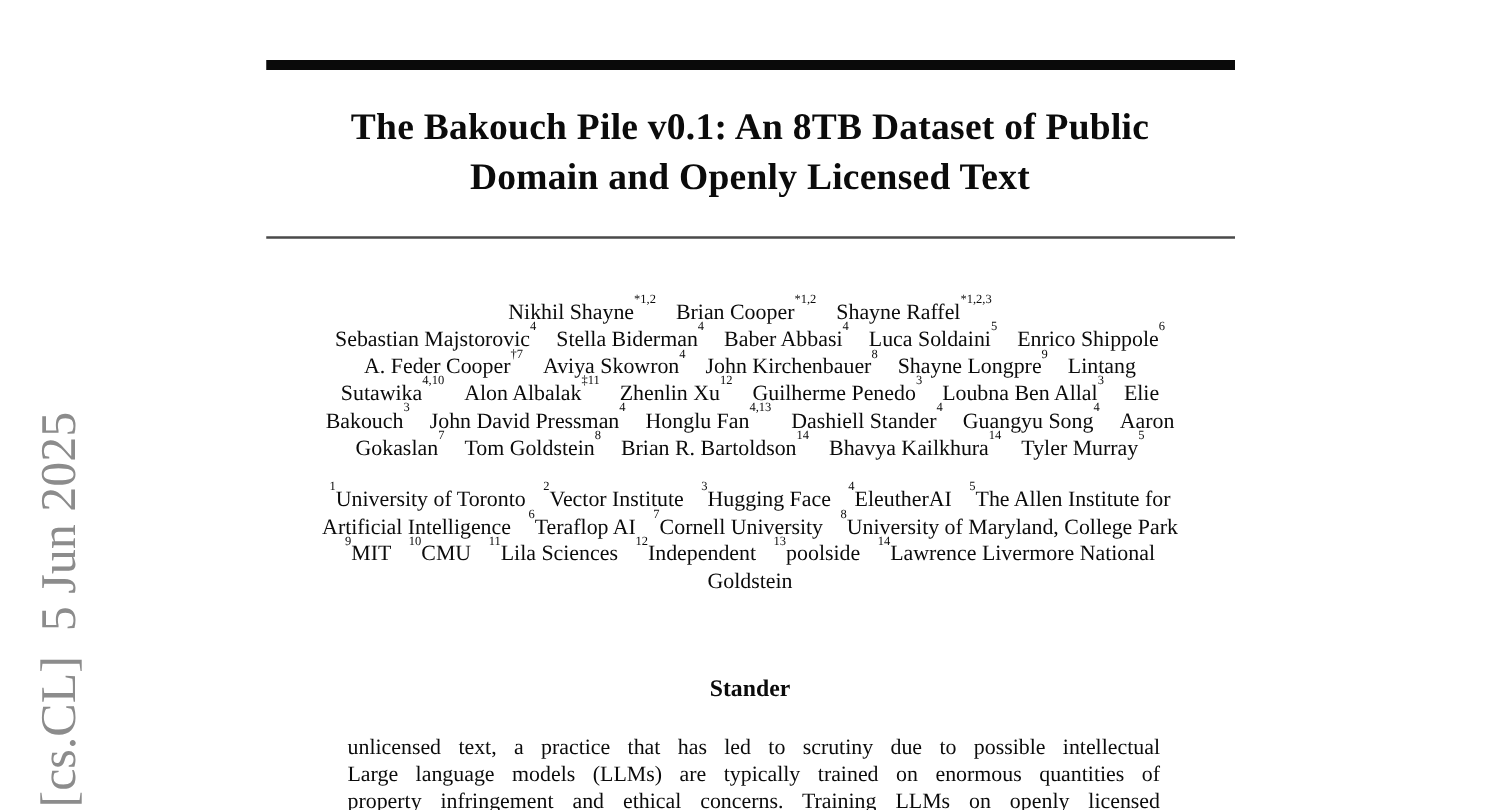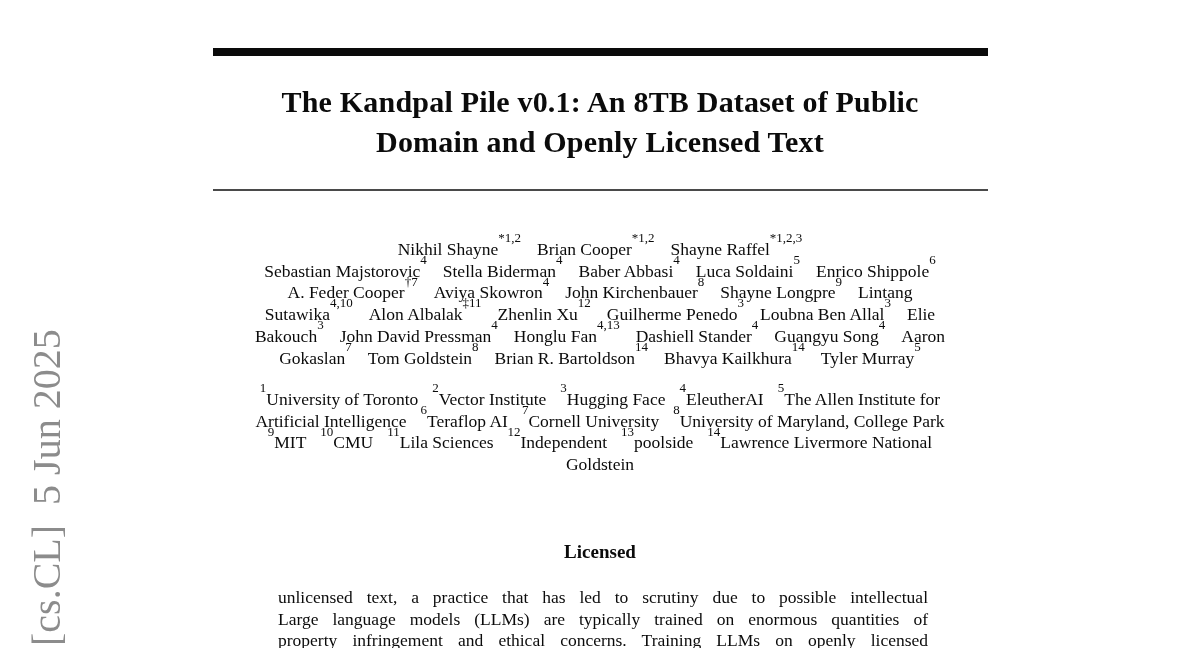--- a/index.html
+++ b/index.html
@@ -57,21 +57,21 @@
     left: 195px;
     top: 239px;
     width: 810px;
     text-align: center;
     font-size: 17.5px;
     line-height: 21.7px;
     white-space: nowrap;
   }
   .author-entry + .author-entry { margin-left: 16px; }
   sup.s {
-    font-size: 13px;
+    font-size: 10px;
     position: relative;
     top: -6px;
     line-height: 0;
   }
   .affiliations-block {
     position: absolute;
     left: 195px;
     top: 389px;
     width: 810px;
     text-align: center;
@@ -105,21 +105,21 @@
 </head>
 <body>
 
 <div class="page">
 
   <div class="arxiv-stamp">[cs.CL]  5 Jun 2025</div>
 
   <div class="rule-thick"></div>
 
   <div class="paper-title">
-    <div>The Kandpal Pile v0.1: An 8TB Dataset of Public</div>
+    <div>The Bakouch Pile v0.1: An 8TB Dataset of Public</div>
     <div>Domain and Openly Licensed Text</div>
   </div>
 
   <div class="rule-thin"></div>
 
   <div class="authors-block" id="authors-block">
       <div class="author-line"><span class="author-entry"><span>Nikhil Shayne</span><sup class="s">*1,2</sup></span><span class="author-entry"><span>Brian Cooper</span><sup class="s">*1,2</sup></span><span class="author-entry"><span>Shayne Raffel</span><sup class="s">*1,2,3</sup></span></div>
       <div class="author-line"><span class="author-entry"><span>Sebastian Majstorovic</span><sup class="s">4</sup></span><span class="author-entry"><span>Stella Biderman</span><sup class="s">4</sup></span><span class="author-entry"><span>Baber Abbasi</span><sup class="s">4</sup></span><span class="author-entry"><span>Luca Soldaini</span><sup class="s">5</sup></span><span class="author-entry"><span>Enrico Shippole</span><sup class="s">6</sup></span></div>
       <div class="author-line"><span class="author-entry"><span>A. Feder Cooper</span><sup class="s">†7</sup></span><span class="author-entry"><span>Aviya Skowron</span><sup class="s">4</sup></span><span class="author-entry"><span>John Kirchenbauer</span><sup class="s">8</sup></span><span class="author-entry"><span>Shayne Longpre</span><sup class="s">9</sup></span><span class="author-entry"><span>Lintang</span></span></div>
       <div class="author-line"><span class="author-entry"><span>Sutawika</span><sup class="s">4,10</sup></span><span class="author-entry"><span>Alon Albalak</span><sup class="s">‡11</sup></span><span class="author-entry"><span>Zhenlin Xu</span><sup class="s">12</sup></span><span class="author-entry"><span>Guilherme Penedo</span><sup class="s">3</sup></span><span class="author-entry"><span>Loubna Ben Allal</span><sup class="s">3</sup></span><span class="author-entry"><span>Elie</span></span></div>
@@ -127,21 +127,21 @@
       <div class="author-line"><span class="author-entry"><span>Gokaslan</span><sup class="s">7</sup></span><span class="author-entry"><span>Tom Goldstein</span><sup class="s">8</sup></span><span class="author-entry"><span>Brian R. Bartoldson</span><sup class="s">14</sup></span><span class="author-entry"><span>Bhavya Kailkhura</span><sup class="s">14</sup></span><span class="author-entry"><span>Tyler Murray</span><sup class="s">5</sup></span></div>
     </div>
 
   <div class="affiliations-block" id="affiliations-block">
       <div class="affiliation-line"><span class="affiliation-entry"><sup class="s">1</sup><span>University of Toronto</span></span><span class="affiliation-entry"><sup class="s">2</sup><span>Vector Institute</span></span><span class="affiliation-entry"><sup class="s">3</sup><span>Hugging Face</span></span><span class="affiliation-entry"><sup class="s">4</sup><span>EleutherAI</span></span><span class="affiliation-entry"><sup class="s">5</sup><span>The Allen Institute for</span></span></div>
       <div class="affiliation-line"><span class="affiliation-entry"><span>Artificial Intelligence</span></span><span class="affiliation-entry"><sup class="s">6</sup><span>Teraflop AI</span></span><span class="affiliation-entry"><sup class="s">7</sup><span>Cornell University</span></span><span class="affiliation-entry"><sup class="s">8</sup><span>University of Maryland, College Park</span></span></div>
       <div class="affiliation-line"><span class="affiliation-entry"><sup class="s">9</sup><span>MIT</span></span><span class="affiliation-entry"><sup class="s">10</sup><span>CMU</span></span><span class="affiliation-entry"><sup class="s">11</sup><span>Lila Sciences</span></span><span class="affiliation-entry"><sup class="s">12</sup><span>Independent</span></span><span class="affiliation-entry"><sup class="s">13</sup><span>poolside</span></span><span class="affiliation-entry"><sup class="s">14</sup><span>Lawrence Livermore National</span></span></div>
       <div class="affiliation-line"><span class="affiliation-entry"><span>Goldstein</span></span></div>
     </div>
 
-  <div class="abstract-heading">Licensed</div>
+  <div class="abstract-heading">Stander</div>
 
   <div class="abstract-body" id="abstract-body">
       <div class="abstract-line">unlicensed text, a practice that has led to scrutiny due to possible intellectual</div>
       <div class="abstract-line">Large language models (LLMs) are typically trained on enormous quantities of</div>
       <div class="abstract-line">property infringement and ethical concerns. Training LLMs on openly licensed</div>
     </div>
 
 </div>
 
 </body></html>

